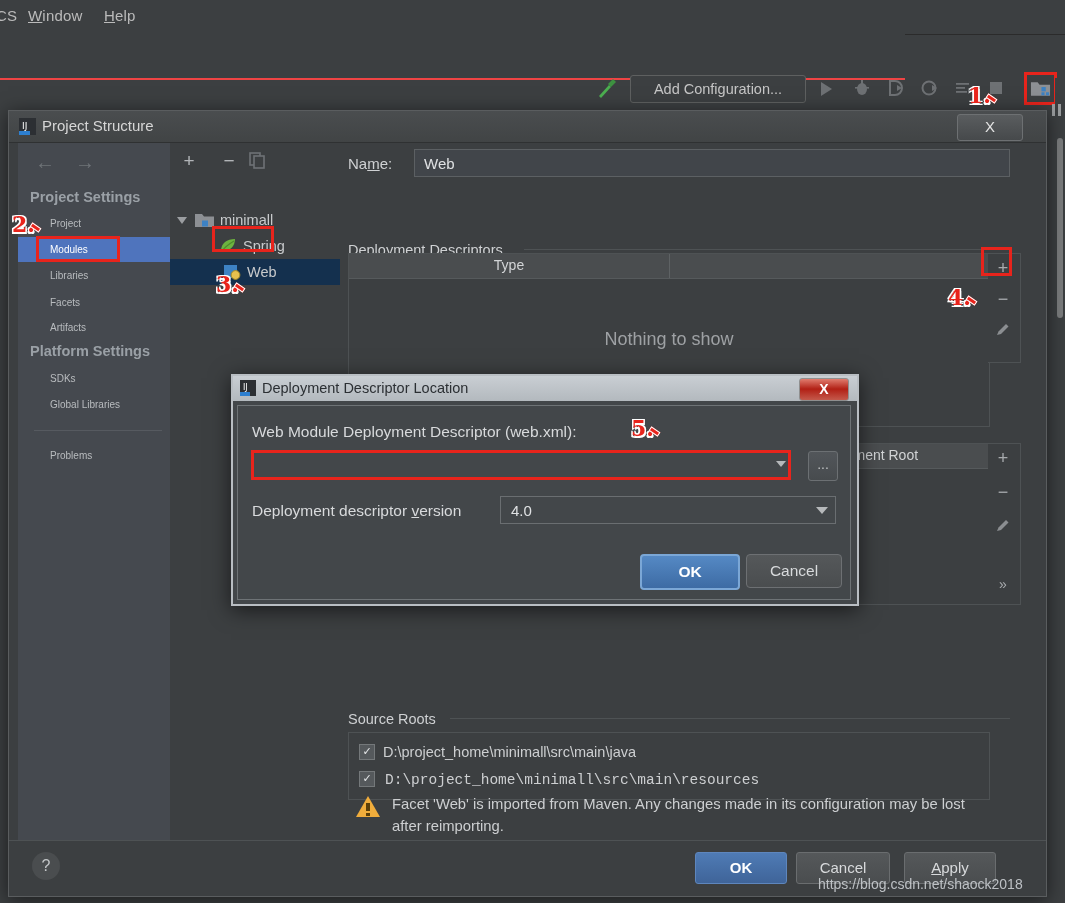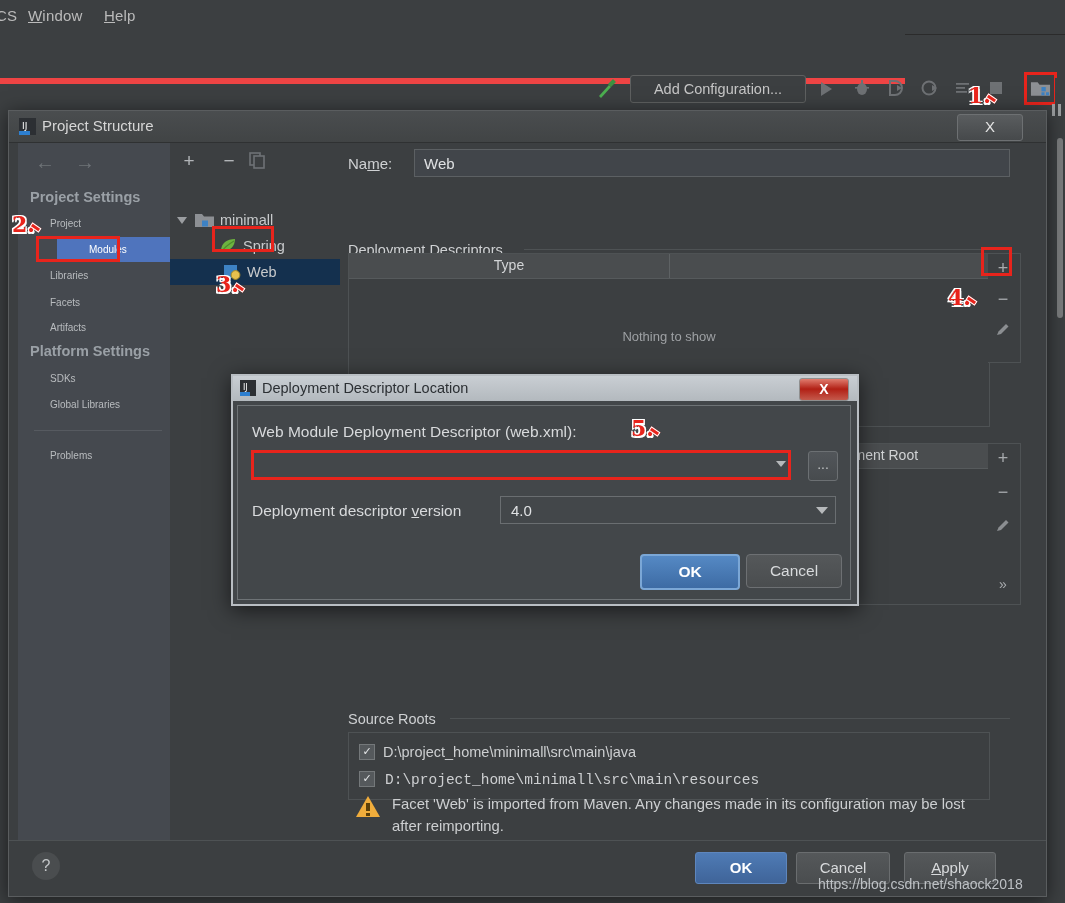--- a/index.html
+++ b/index.html
@@ -11,21 +11,21 @@
   }
   .abs{position:absolute;}
 
   
   #ide-backdrop{left:0;top:0;width:1065px;height:903px;background:#3c3f41;}
   #ide-menubar{left:0;top:0;width:1065px;height:34px;background:#3c3f41;border-bottom:1px solid #2b2b2b;}
   .menu-item{
     position:absolute;top:7px;color:#bbbbbb;font-size:15px;letter-spacing:.2px;
   }
   .menu-item u{text-decoration:underline;}
-  #ide-toolbar{left:0;top:34px;width:905px;height:44px;background:#3c3f41;border-bottom:6px solid #ef4444;}
+  #ide-toolbar{left:0;top:34px;width:905px;height:44px;background:#3c3f41;border-bottom:2px solid #ef4444;}
 
   #add-config{
     position:absolute;left:630px;top:41px;width:174px;height:26px;
     border:1px solid #5e6060;border-radius:3px;background:#3c3f41;
     color:#c6c6c6;font-size:14.5px;line-height:26px;text-align:center;
   }
   .tb-ico{position:absolute;top:44px;width:20px;height:20px;}
 
   
   .ico-play{width:0;height:0;border-left:11px solid #6e7174;border-top:7px solid transparent;border-bottom:7px solid transparent;position:absolute;top:48px;}
@@ -74,21 +74,21 @@
   }
   #ps-nav{position:absolute;left:0;top:0;width:100%;height:38px;}
   .nav-arrow{position:absolute;top:8px;width:26px;height:22px;color:#6f7478;font-size:20px;text-align:center;line-height:22px;}
   .side-head{
     position:absolute;left:12px;color:#9aa0a6;font-size:14.5px;font-weight:bold;
   }
   .side-item{
     position:absolute;left:0;width:152px;height:25px;color:#b9bcbf;font-size:10px;
     padding-left:32px;box-sizing:border-box;line-height:25px;
   }
-  .side-item.sel{background:#4f74bd;color:#ffffff;margin-left:39px;}
+  .side-item.sel{background:#4f74bd;color:#ffffff;}
   #sidebar-hscroll{
     position:absolute;left:6px;bottom:4px;width:145px;height:8px;background:#45494f;
   }
   #sidebar-hscroll i{display:block;position:absolute;left:2px;top:1px;width:142px;height:6px;background:#7d8085;border-radius:3px;}
 
   
   #ps-tree{
     position:absolute;left:161px;top:32px;width:170px;height:718px;background:#3c3f41;
     border-right:1px solid #2f3132;
   }
@@ -114,21 +114,21 @@
   .section-rule{position:absolute;height:1px;background:#4e5254;}
 
   
   #dd-table{
     position:absolute;left:8px;top:110px;width:640px;height:172px;
     border:1px solid #4e5254;background:#3c3f41;
   }
   #dd-header{position:absolute;left:0;top:0;width:100%;height:24px;background:#4a4d4f;border-bottom:1px solid #565a5c;}
   .col-h{position:absolute;top:3px;color:#d2d4d6;font-size:14px;text-align:center;}
   #dd-col-split{position:absolute;left:320px;top:0;width:1px;height:24px;background:#5e6264;}
-  #dd-empty{position:absolute;left:0;top:75px;width:100%;color:#9ea1a4;font-size:13px;text-align:center;}
+  #dd-empty{position:absolute;left:0;top:75px;width:100%;color:#9ea1a4;font-size:18px;text-align:center;}
 
   .sidetools{position:absolute;width:32px;background:#3c3f41;border:1px solid #4e5254;border-left:none;}
   .st-btn{position:absolute;left:0;width:30px;height:28px;color:#a8abae;font-size:18px;text-align:center;line-height:28px;}
   #dd-plus-hl{position:absolute;left:981px;top:247px;width:31px;height:29px;border:3px solid #e8241c;box-sizing:border-box;}
 
   
   #dr-table{position:absolute;left:8px;top:300px;width:640px;height:160px;border:1px solid #4e5254;}
   #dr-header{position:absolute;left:0;top:0;width:100%;height:24px;background:#4a4d4f;border-bottom:1px solid #565a5c;}
 
   

